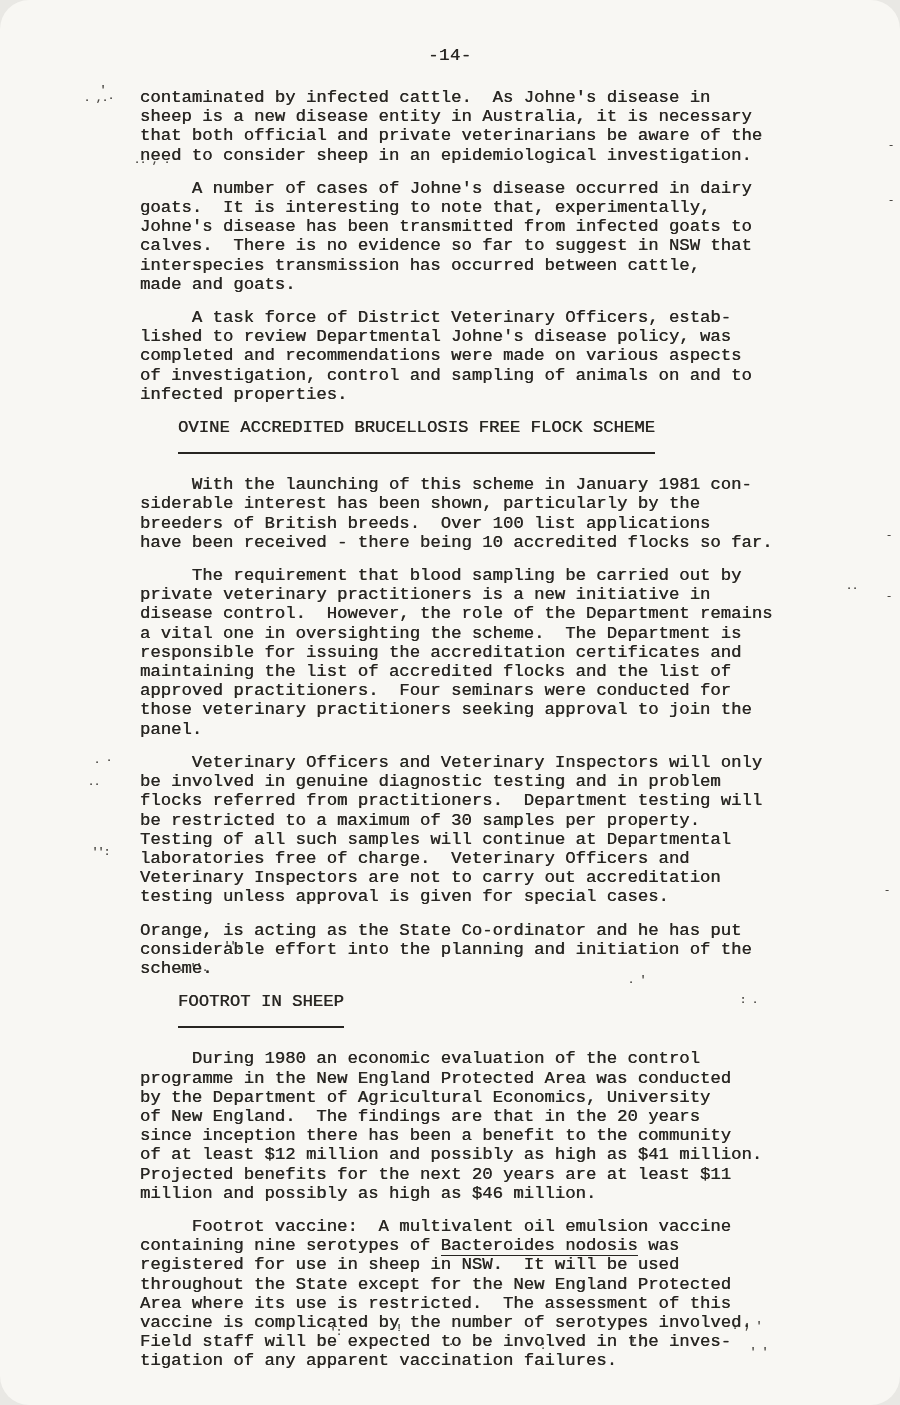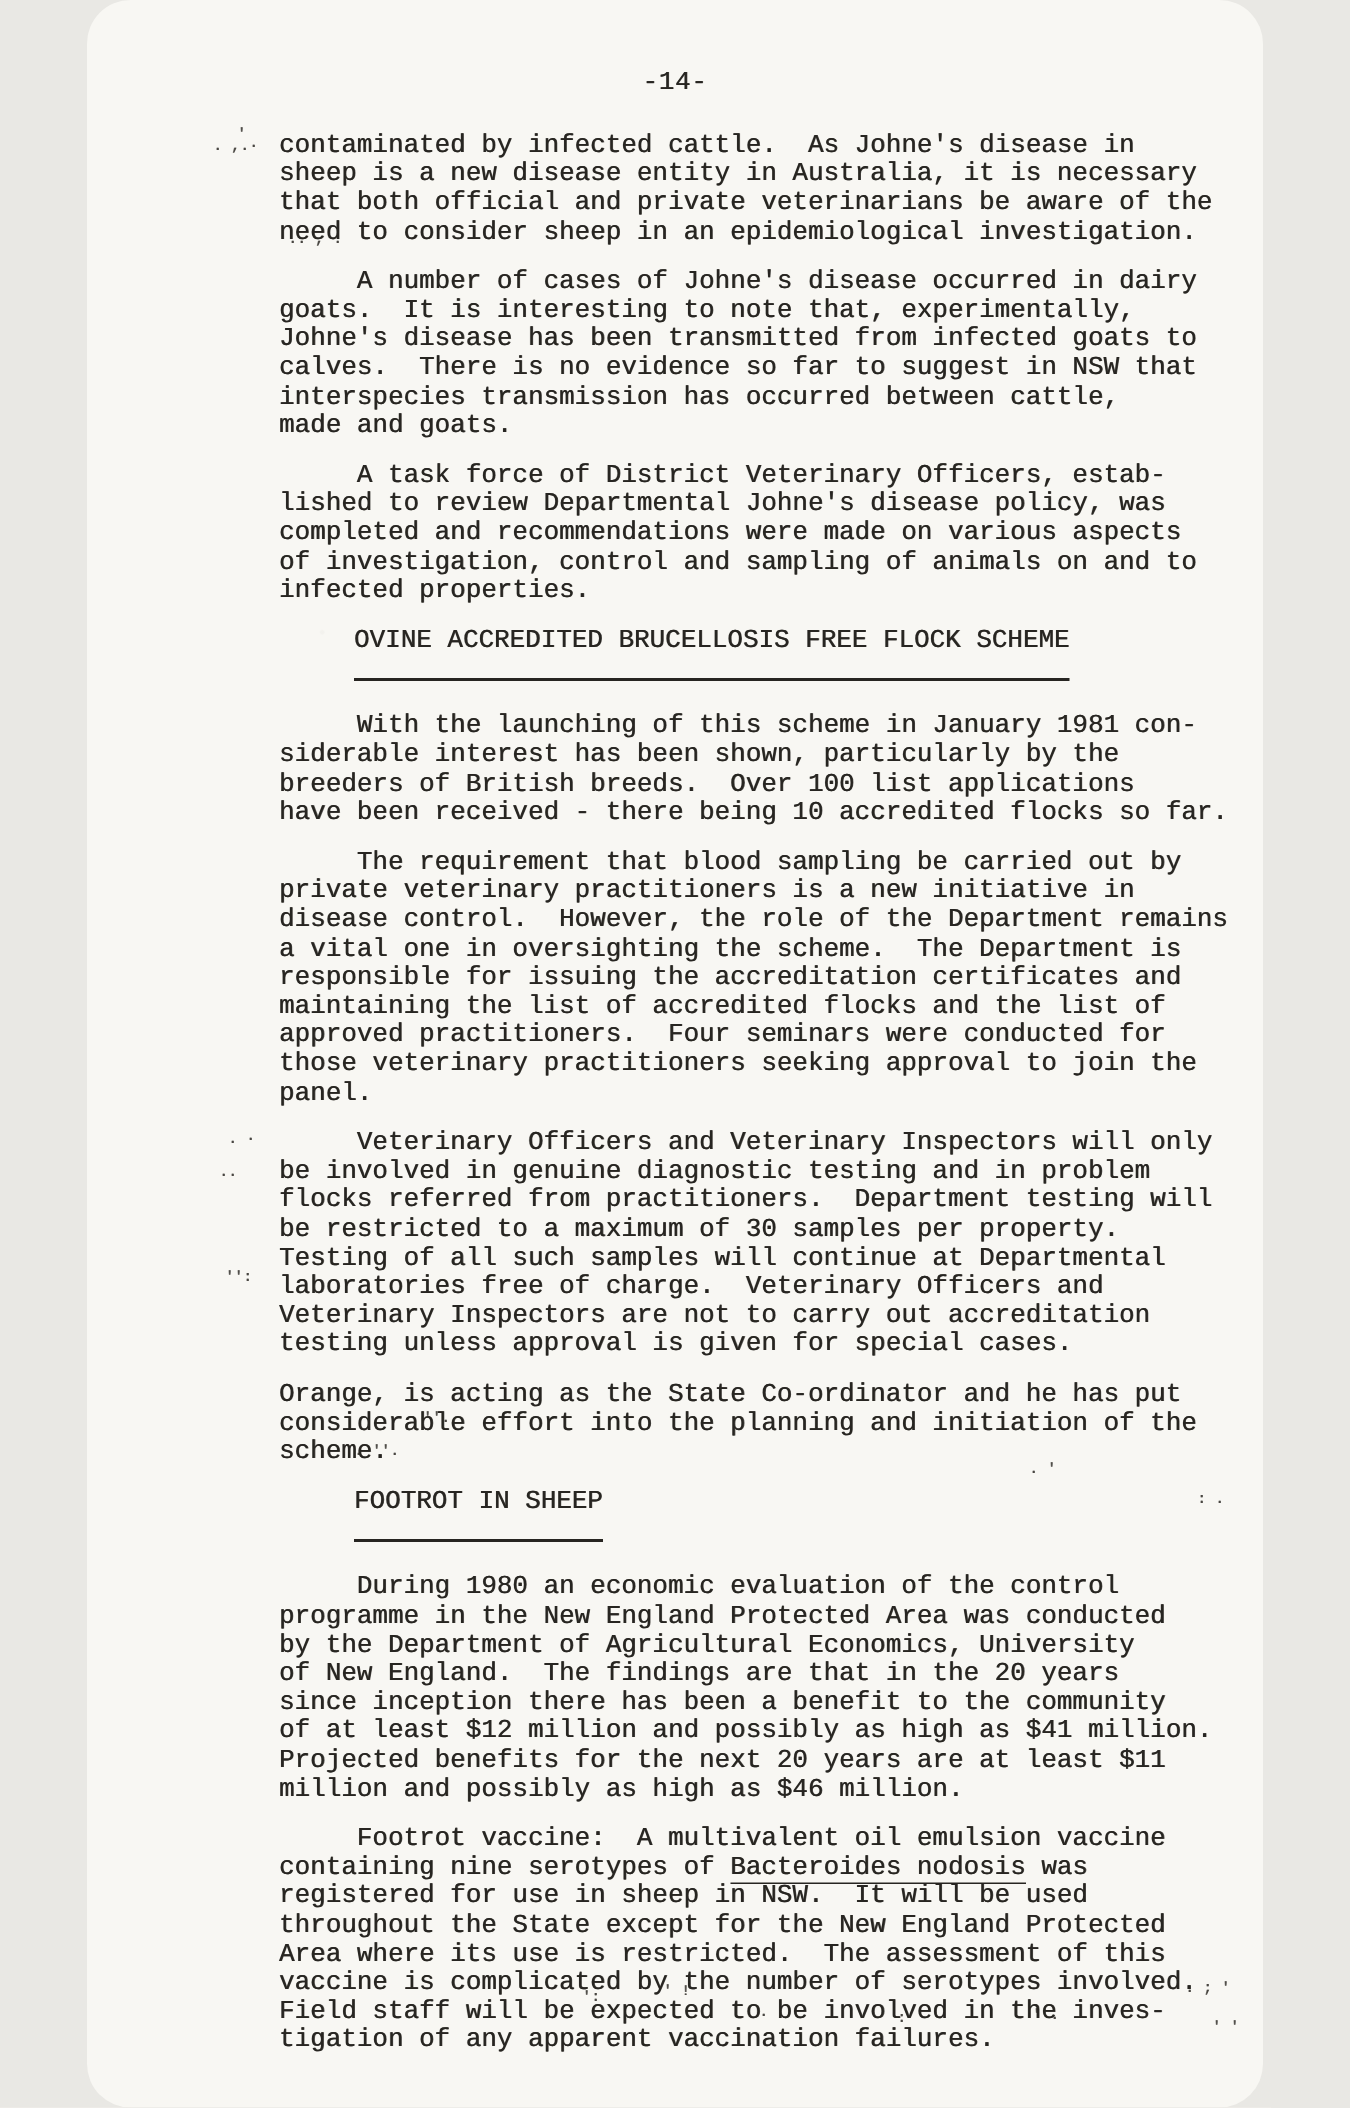--- a/index.html
+++ b/index.html
@@ -3,21 +3,21 @@
 <meta charset="utf-8">
 <style>
   :root {
     --paper: #f8f7f3;
     --ink: #272521;
   }
   * { box-sizing: border-box; }
   html, body { margin: 0; padding: 0; background: #e9e8e4; }
   .page {
     position: relative;
-    width: 784px;
+    width: 900px;
     height: 1405px;
     margin: 0 auto;
     background: var(--paper);
     background-image:
       radial-gradient(circle at 20% 30%, rgba(120,115,105,0.04) 0 1px, transparent 2px),
       radial-gradient(circle at 70% 60%, rgba(120,115,105,0.03) 0 1px, transparent 2px);
     overflow: hidden;
     font-family: "Liberation Mono", "DejaVu Sans Mono", monospace;
     color: var(--ink);
     border-radius: 29px;
@@ -36,21 +36,21 @@
     letter-spacing: 0.5px;
   }
   .doc-body {
     position: absolute;
     left: 128px;
     top: 88px;
     width: 700px;
   }
   .block { margin: 0 0 14px 0; }
   .block.heading { margin-bottom: 21px; padding-left: 50px; }
-  .line { white-space: pre; }
+  .line { white-space: pre; margin-left: 12px; }
   .hd {
     display: inline-block;
     border-bottom: 2px solid currentColor;
     padding-bottom: 15px;
   }
   u.term {
     text-decoration: none;
     border-bottom: 1.7px solid currentColor;
     padding-bottom: 0px;
   }

